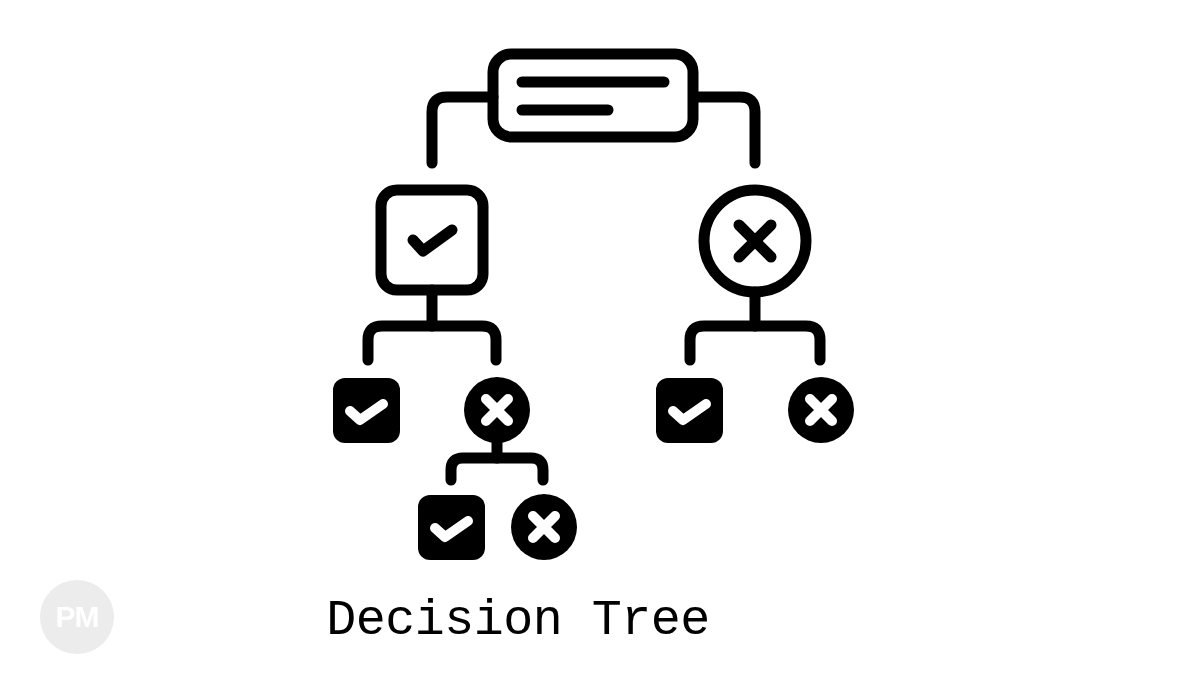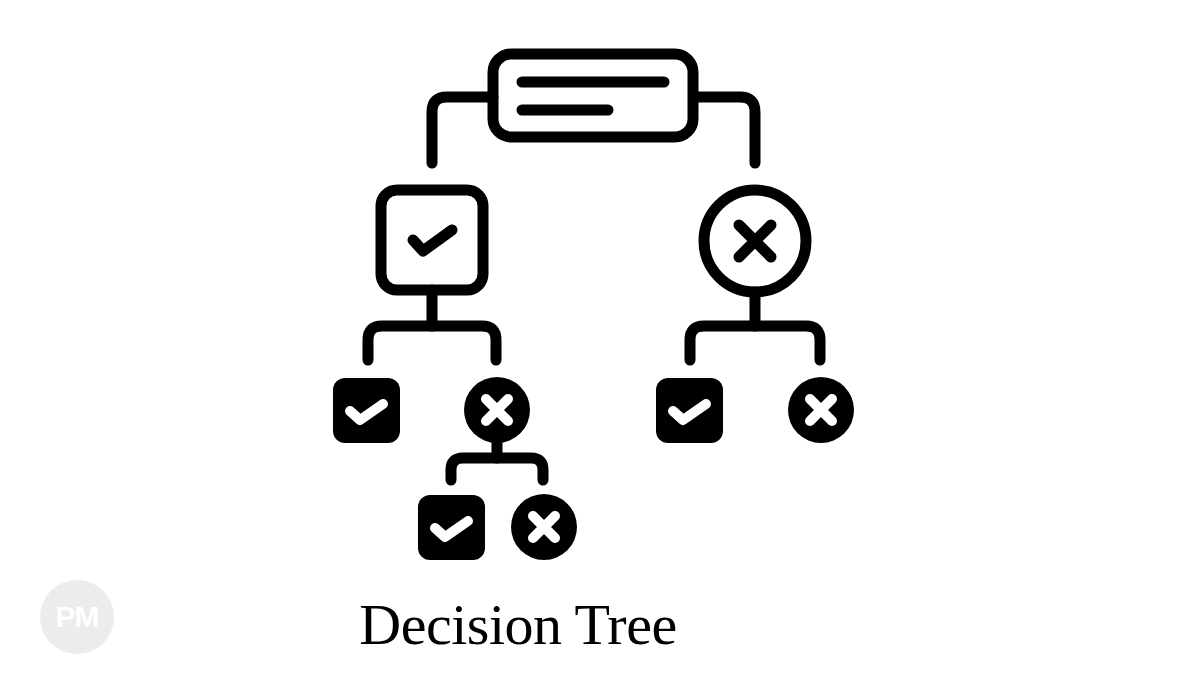--- a/index.html
+++ b/index.html
@@ -1,18 +1,18 @@
 <!DOCTYPE html>
 <html><head>
   <meta charset="utf-8">
   <style>
     html, body { margin: 0; padding: 0; }
     body { width: 1200px; height: 675px; background: #ffffff; position: relative; overflow: hidden; font-family: "Liberation Sans", sans-serif; }
     .canvas { position: absolute; left: 0; top: 0; width: 1200px; height: 675px; }
-    .title { position: absolute; left: 0; width: 1036px; top: 596px; text-align: center; font-family: Liberation Serif, serif; font-size: 58px; color: #000; letter-spacing: -0.5px; line-height: 1; }
+    .title { position: absolute; left: 0; width: 1036px; top: 596px; text-align: center; font-family: Liberation Mono, monospace; font-size: 50px; color: #000; letter-spacing: -0.5px; line-height: 1; }
     .logo { position: absolute; left: 40px; top: 580px; width: 74px; height: 74px; border-radius: 50%; background: #ececec; display: flex; align-items: center; justify-content: center; }
     .logo span { color: #ffffff; font-family: "Liberation Sans", sans-serif; font-weight: bold; font-size: 30px; letter-spacing: -1px; }
   </style>
 </head>
 <body>
 
 <svg class="canvas" viewBox="0 0 1200 675" xmlns="http://www.w3.org/2000/svg">
   <g fill="none" stroke="#000" stroke-width="11" stroke-linecap="round" stroke-linejoin="round">
 
     <path d="M493 97 H447 Q432 97 432 112 V163"></path>

